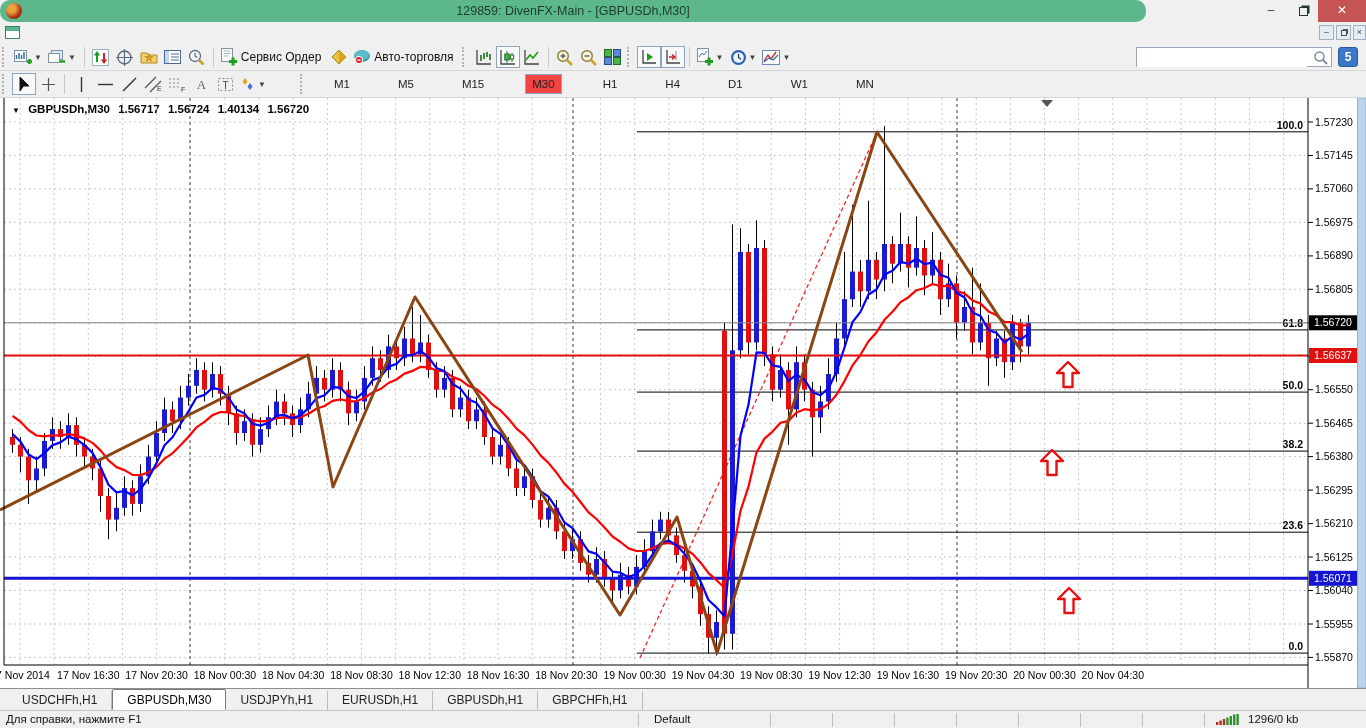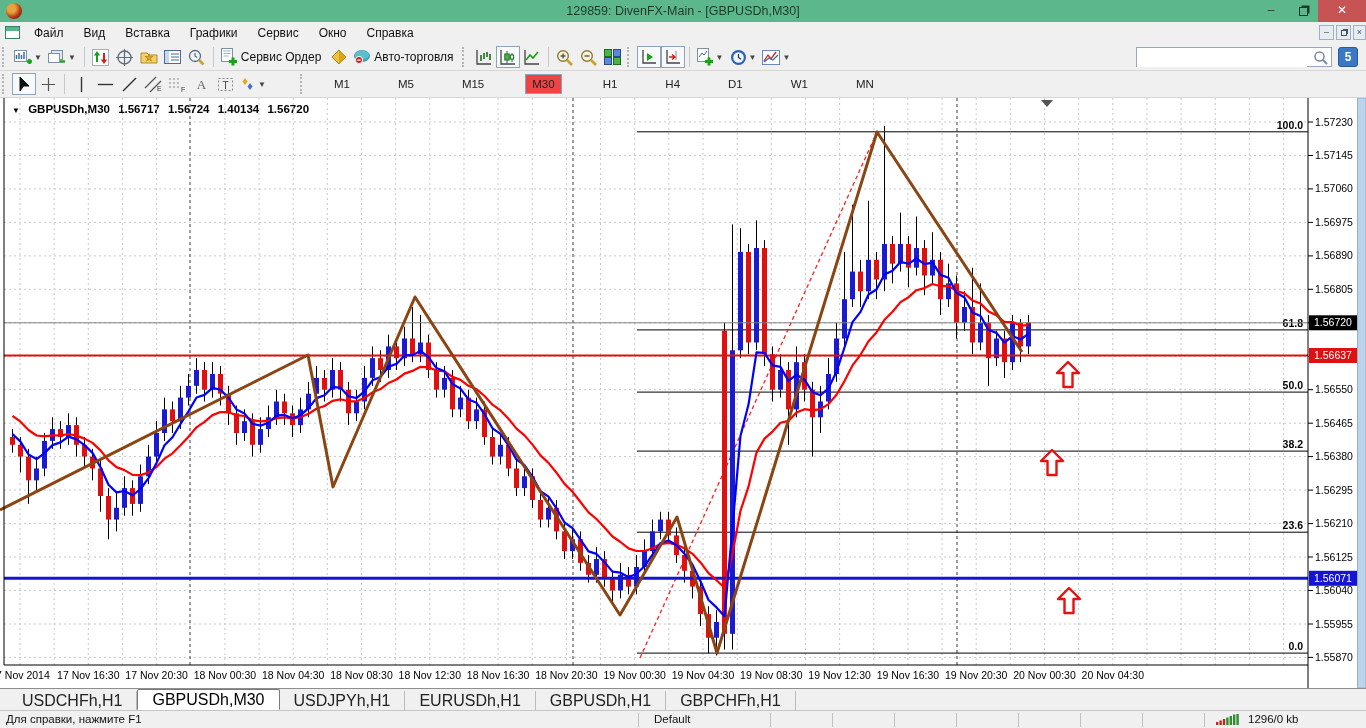--- a/index.html
+++ b/index.html
@@ -1,21 +1,21 @@
 <!DOCTYPE html>
 <html><head>
 <meta charset="utf-8">
 <style>
   * { margin:0; padding:0; box-sizing:border-box; }
   html,body { width:1366px; height:728px; }
   body { font-family:"Liberation Sans", sans-serif; background:#f0f0f0; position:relative; overflow:hidden;
          -webkit-font-smoothing:antialiased; }
 
   
-  #titlebar { position:absolute; left:0; top:0; width:1366px; height:22px; background:#5cb88c; }
+  #titlebar { position:absolute; left:0; top:0; width:1146px; height:22px; background:#5cb88c;border-radius:10px; }
   #titlebar .title { position:absolute; left:0; top:0; width:100%; height:22px; line-height:22px;
                      text-align:center; font-size:12.5px; color:#1d3b2c; }
   #mt-logo { position:absolute; left:6px; top:3px; width:16px; height:16px; border-radius:50%;
              background:radial-gradient(circle at 35% 35%, #e8a23c 0 28%, #b03418 60%, #701c0c 100%); }
   .tb-btn { position:absolute; top:0; height:22px; line-height:21px; text-align:center; color:#1d3b2c; font-size:12px; }
   #tb-min { left:1256px; width:30px; }
   #tb-max { left:1288px; width:30px; }
   #tb-max .restore { display:inline-block; width:9px; height:9px; border:1.5px solid #1d3b2c; position:relative; top:2px; background:transparent; box-shadow:2px -2px 0 -0.5px #1d3b2c; }
   #tb-close { left:1318px; width:48px; background:#c75454; color:#fff; font-size:12px; }
 
@@ -47,21 +47,21 @@
               font-size:12px; font-weight:bold; text-align:center; line-height:18px; border-radius:3px; }
 
   
   #chartpane { position:absolute; left:0; top:98px; width:1366px; height:590px; background:#fff; }
   #chart-svg { position:absolute; left:0; top:0; }
   #ohlc-line { position:absolute; left:12px; top:5px; font-size:11.5px; font-weight:bold; color:#000; }
   #ohlc-line span { margin-right:5px; }
 
   
   #tabbar { position:absolute; left:0; top:688px; width:1366px; height:22px; background:#f0f0f0; border-top:1px solid #8e8e8e; display:flex; align-items:flex-end; padding-left:8px; }
-  .chart-tab { height:19px; line-height:19px; font-size:16px; color:#222; padding:0 14px; border-right:1px solid #bbb; }
+  .chart-tab { height:19px; line-height:19px; font-size:12px; color:#222; padding:0 14px; border-right:1px solid #bbb; }
   .chart-tab.active { background:#fff; border:1px solid #7a7a7a; border-bottom:1px solid #fff; height:21px; line-height:20px; border-radius:2px 2px 0 0; color:#000; }
 
   
   #statusbar { position:absolute; left:0; top:710px; width:1366px; height:18px; background:#f0f0f0; border-top:1px solid #c6c6c6; font-size:11.5px; color:#111; }
   #status-help { position:absolute; left:6px; top:2px; }
   #status-profile { position:absolute; left:646px; top:2px;padding-left:8px; }
   .sdiv { position:absolute; top:2px; width:1px; height:14px; background:#c0c0c0; }
   #conn-icon { position:absolute; left:1216px; top:3px; width:24px; height:13px; }
   #conn-kb { position:absolute; left:1248px; top:2px; }
 
@@ -73,29 +73,20 @@
 <div id="titlebar">
   <div id="mt-logo"></div>
   <div class="title">129859: DivenFX-Main - [GBPUSDh,M30]</div>
   <div id="tb-min" class="tb-btn">–</div>
   <div id="tb-max" class="tb-btn"><span class="restore"></span></div>
   <div id="tb-close" class="tb-btn">✕</div>
 </div>
 
 <div id="menubar">
   <div id="menu-doc-icon"></div>
-  <div id="menu-items">
-      <div class="menu-item">Файл</div>
-      <div class="menu-item">Вид</div>
-      <div class="menu-item">Вставка</div>
-      <div class="menu-item">Графики</div>
-      <div class="menu-item">Сервис</div>
-      <div class="menu-item">Окно</div>
-      <div class="menu-item">Справка</div>
-    </div>
   <div class="win-ctl" style="left:1319px;">–</div>
   <div class="win-ctl" style="left:1336px;"><span class="restore-sm"></span></div>
   <div class="win-ctl" style="left:1353px; width:13px;">×</div>
 </div>
 
 <div id="toolbar1" class="toolbar">
   <div id="search-wrap">
     <input id="search-input" placeholder="" style="">
     <span id="search-glyph">
         <svg width="16" height="16" viewBox="0 0 16 16">

